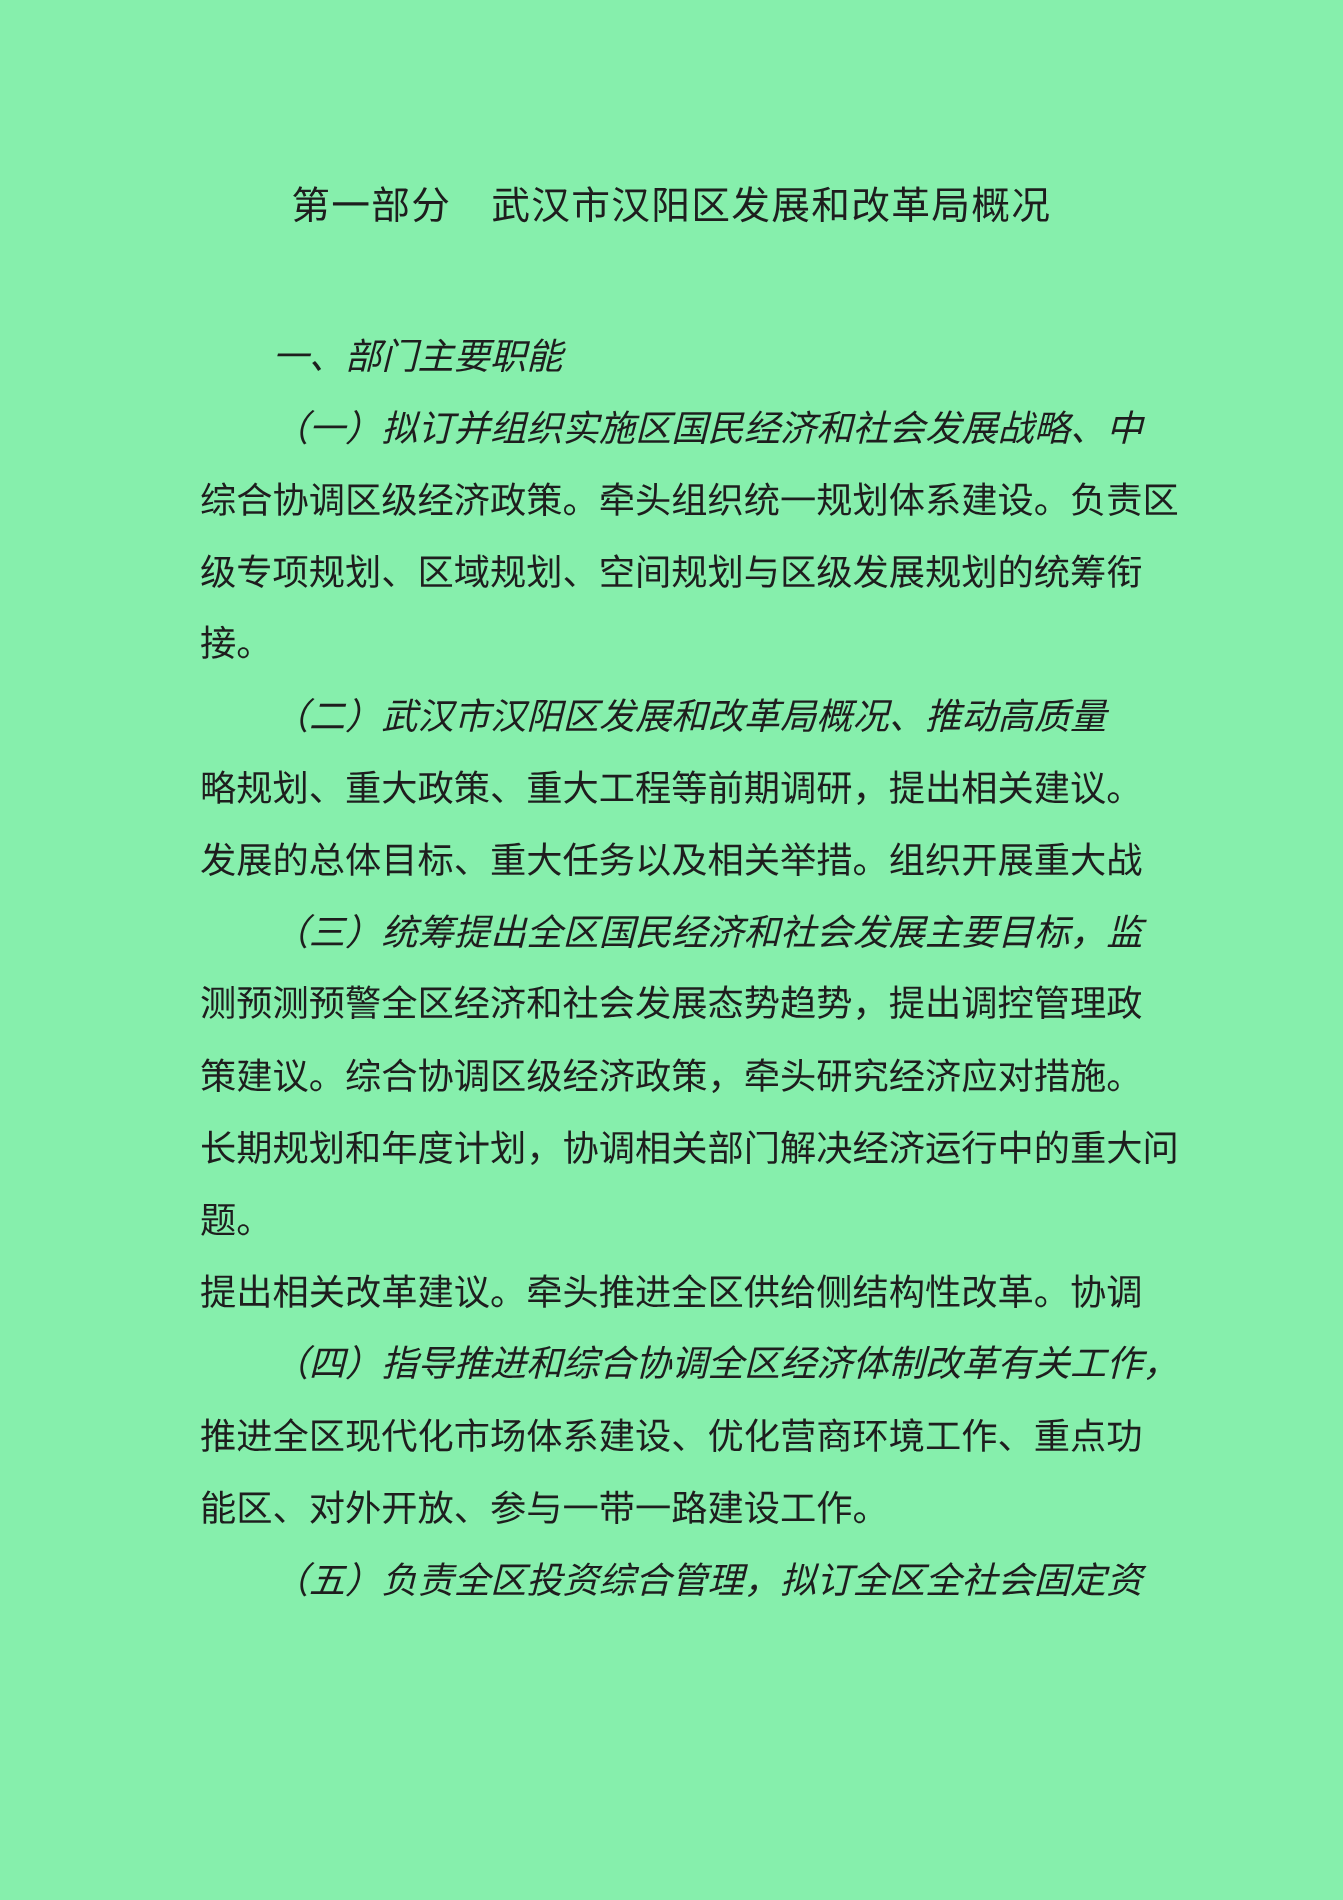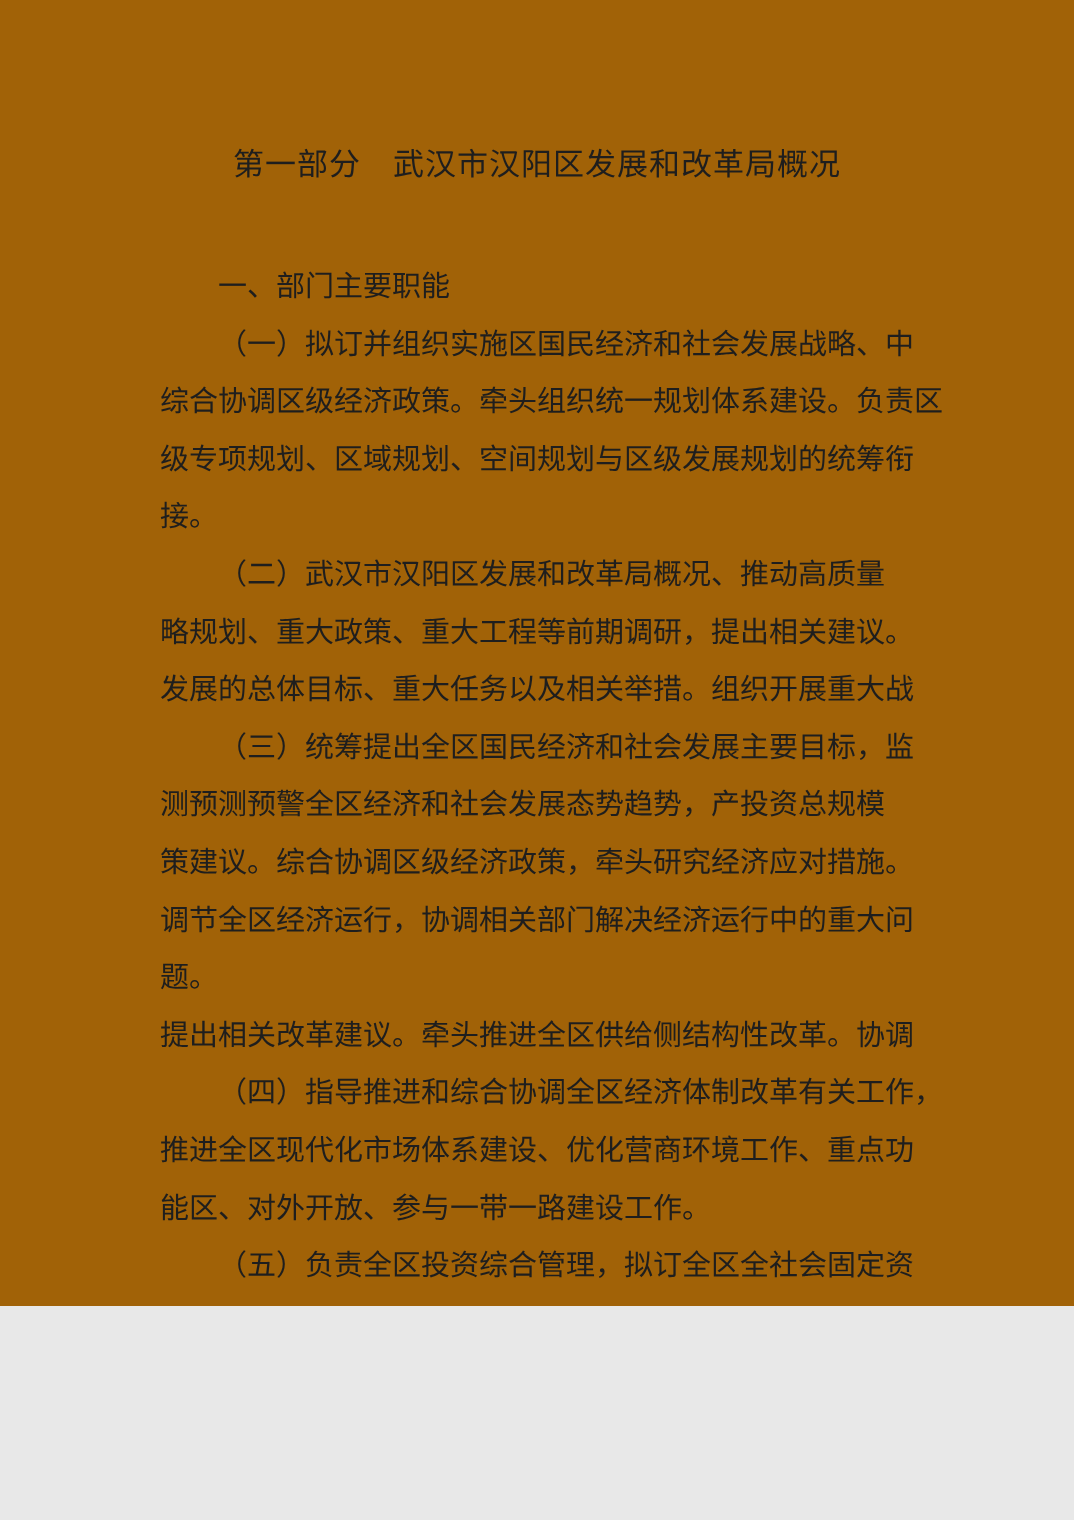--- a/index.html
+++ b/index.html
@@ -3,23 +3,23 @@
 <meta charset="utf-8">
 <style>
   html, body {
     margin: 0;
     padding: 0;
     background: #e8e8e8;
   }
   .page {
     position: relative;
     width: 1074px;
-    height: 1306px;
+    height: 1520px;
     margin: 0 auto;
-    background: #a16207;
+    background: #86efac;
     overflow: hidden;
     font-family: "Liberation Serif", "DejaVu Serif", serif;
     color: #1e1e1e;
   }
   .doc-title {
     margin: 144px 0 0 0;
     text-align: center;
     font-size: 31px;
     line-height: 42px;
     letter-spacing: 1px;
@@ -33,20 +33,21 @@
   .line {
     font-size: 29px;
     line-height: 57.6px;
     height: 57.6px;
     white-space: pre;
     letter-spacing: 0;
     font-weight: normal;
   }
   .indent {
     padding-left: 58px;
+    font-style: italic;
   }
   .paragraph {
     margin: 0;
     padding: 0;
   }
 </style>
 </head>
 <body>
 
 <div class="page">
@@ -61,23 +62,23 @@
         <div class="line">级专项规划、区域规划、空间规划与区级发展规划的统筹衔</div>
         <div class="line">接。</div>
       </div>
       <div class="paragraph">
         <div class="line indent">（二）武汉市汉阳区发展和改革局概况、推动高质量</div>
         <div class="line">略规划、重大政策、重大工程等前期调研，提出相关建议。</div>
         <div class="line">发展的总体目标、重大任务以及相关举措。组织开展重大战</div>
       </div>
       <div class="paragraph">
         <div class="line indent">（三）统筹提出全区国民经济和社会发展主要目标，监</div>
-        <div class="line">测预测预警全区经济和社会发展态势趋势，产投资总规模</div>
+        <div class="line">测预测预警全区经济和社会发展态势趋势，提出调控管理政</div>
         <div class="line">策建议。综合协调区级经济政策，牵头研究经济应对措施。</div>
-        <div class="line">调节全区经济运行，协调相关部门解决经济运行中的重大问</div>
+        <div class="line">长期规划和年度计划，协调相关部门解决经济运行中的重大问</div>
         <div class="line">题。</div>
       </div>
       <div class="paragraph">
         <div class="line">提出相关改革建议。牵头推进全区供给侧结构性改革。协调</div>
         <div class="line indent">（四）指导推进和综合协调全区经济体制改革有关工作，</div>
         <div class="line">推进全区现代化市场体系建设、优化营商环境工作、重点功</div>
         <div class="line">能区、对外开放、参与一带一路建设工作。</div>
       </div>
       <div class="paragraph">
         <div class="line indent">（五）负责全区投资综合管理，拟订全区全社会固定资</div>

